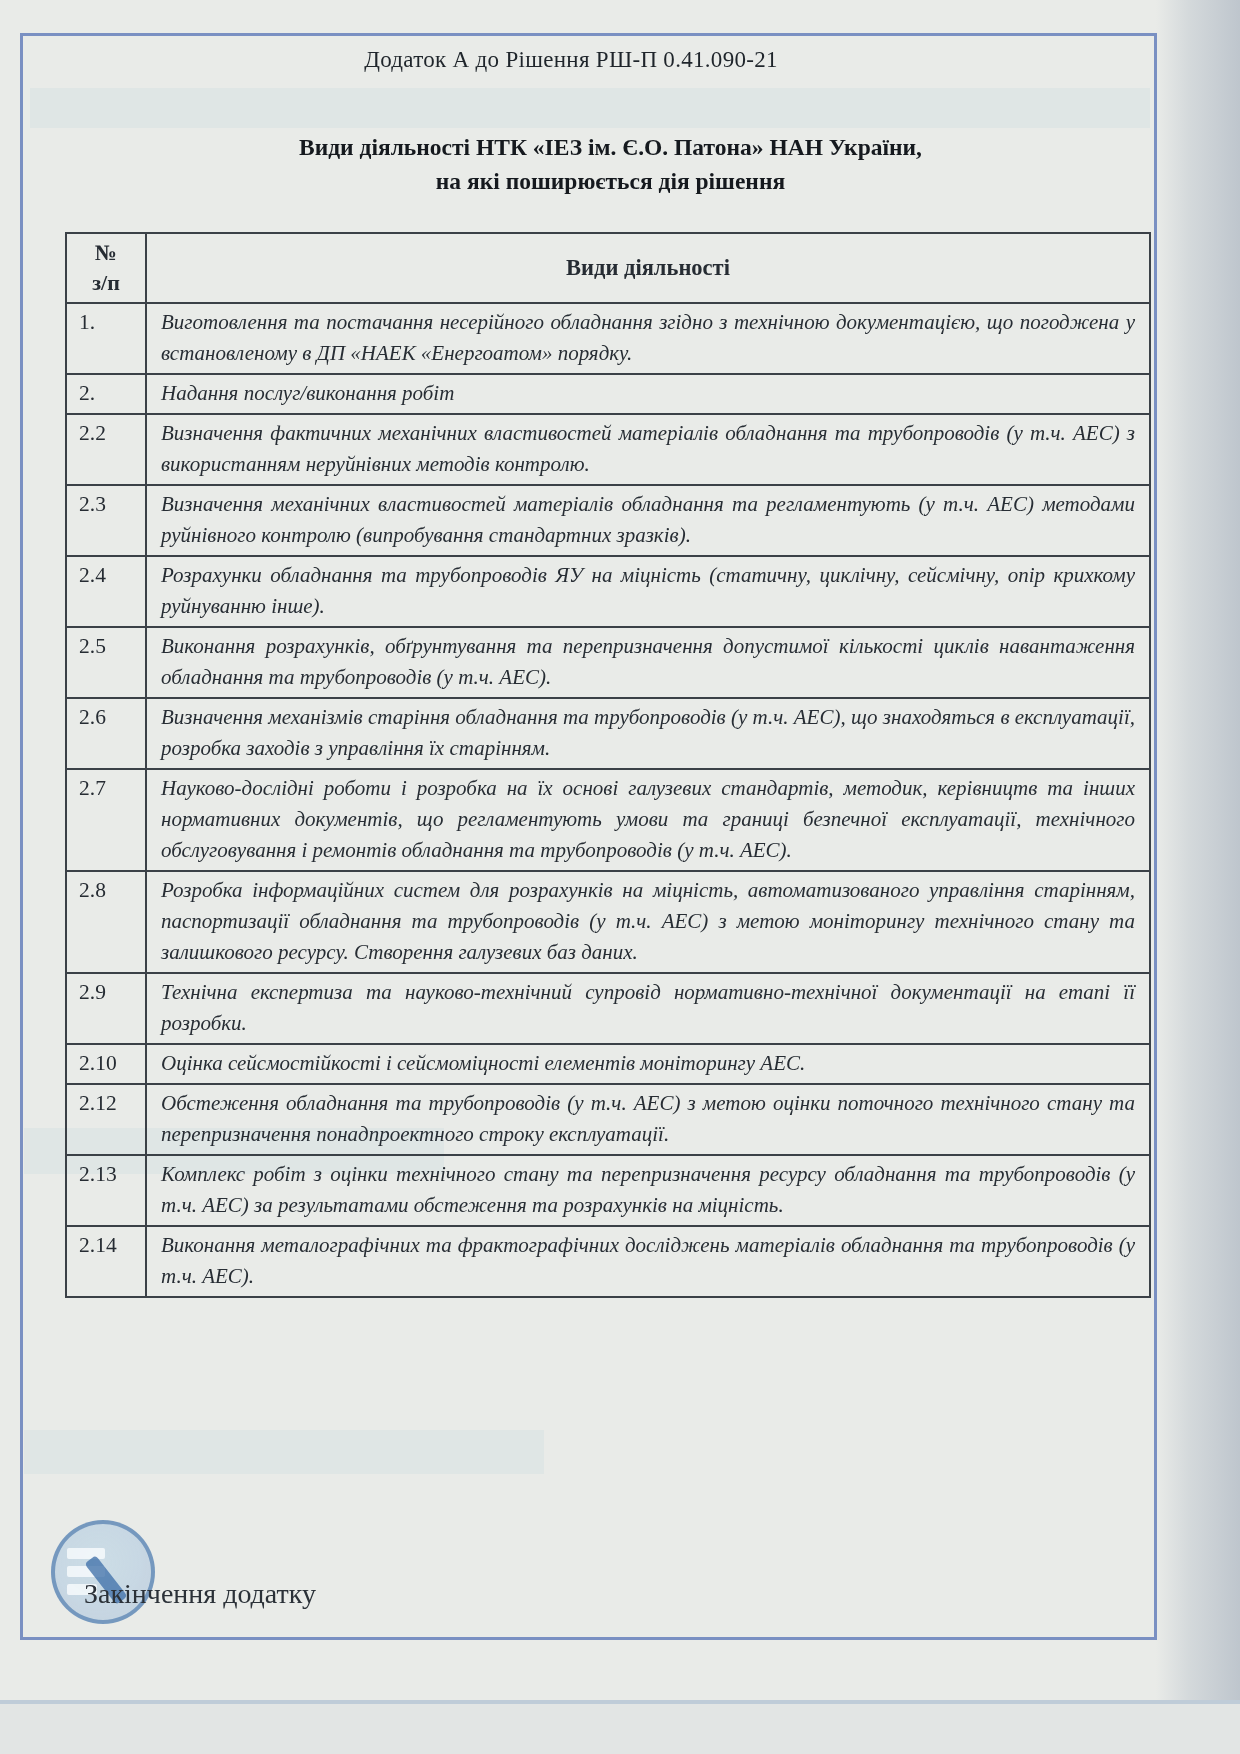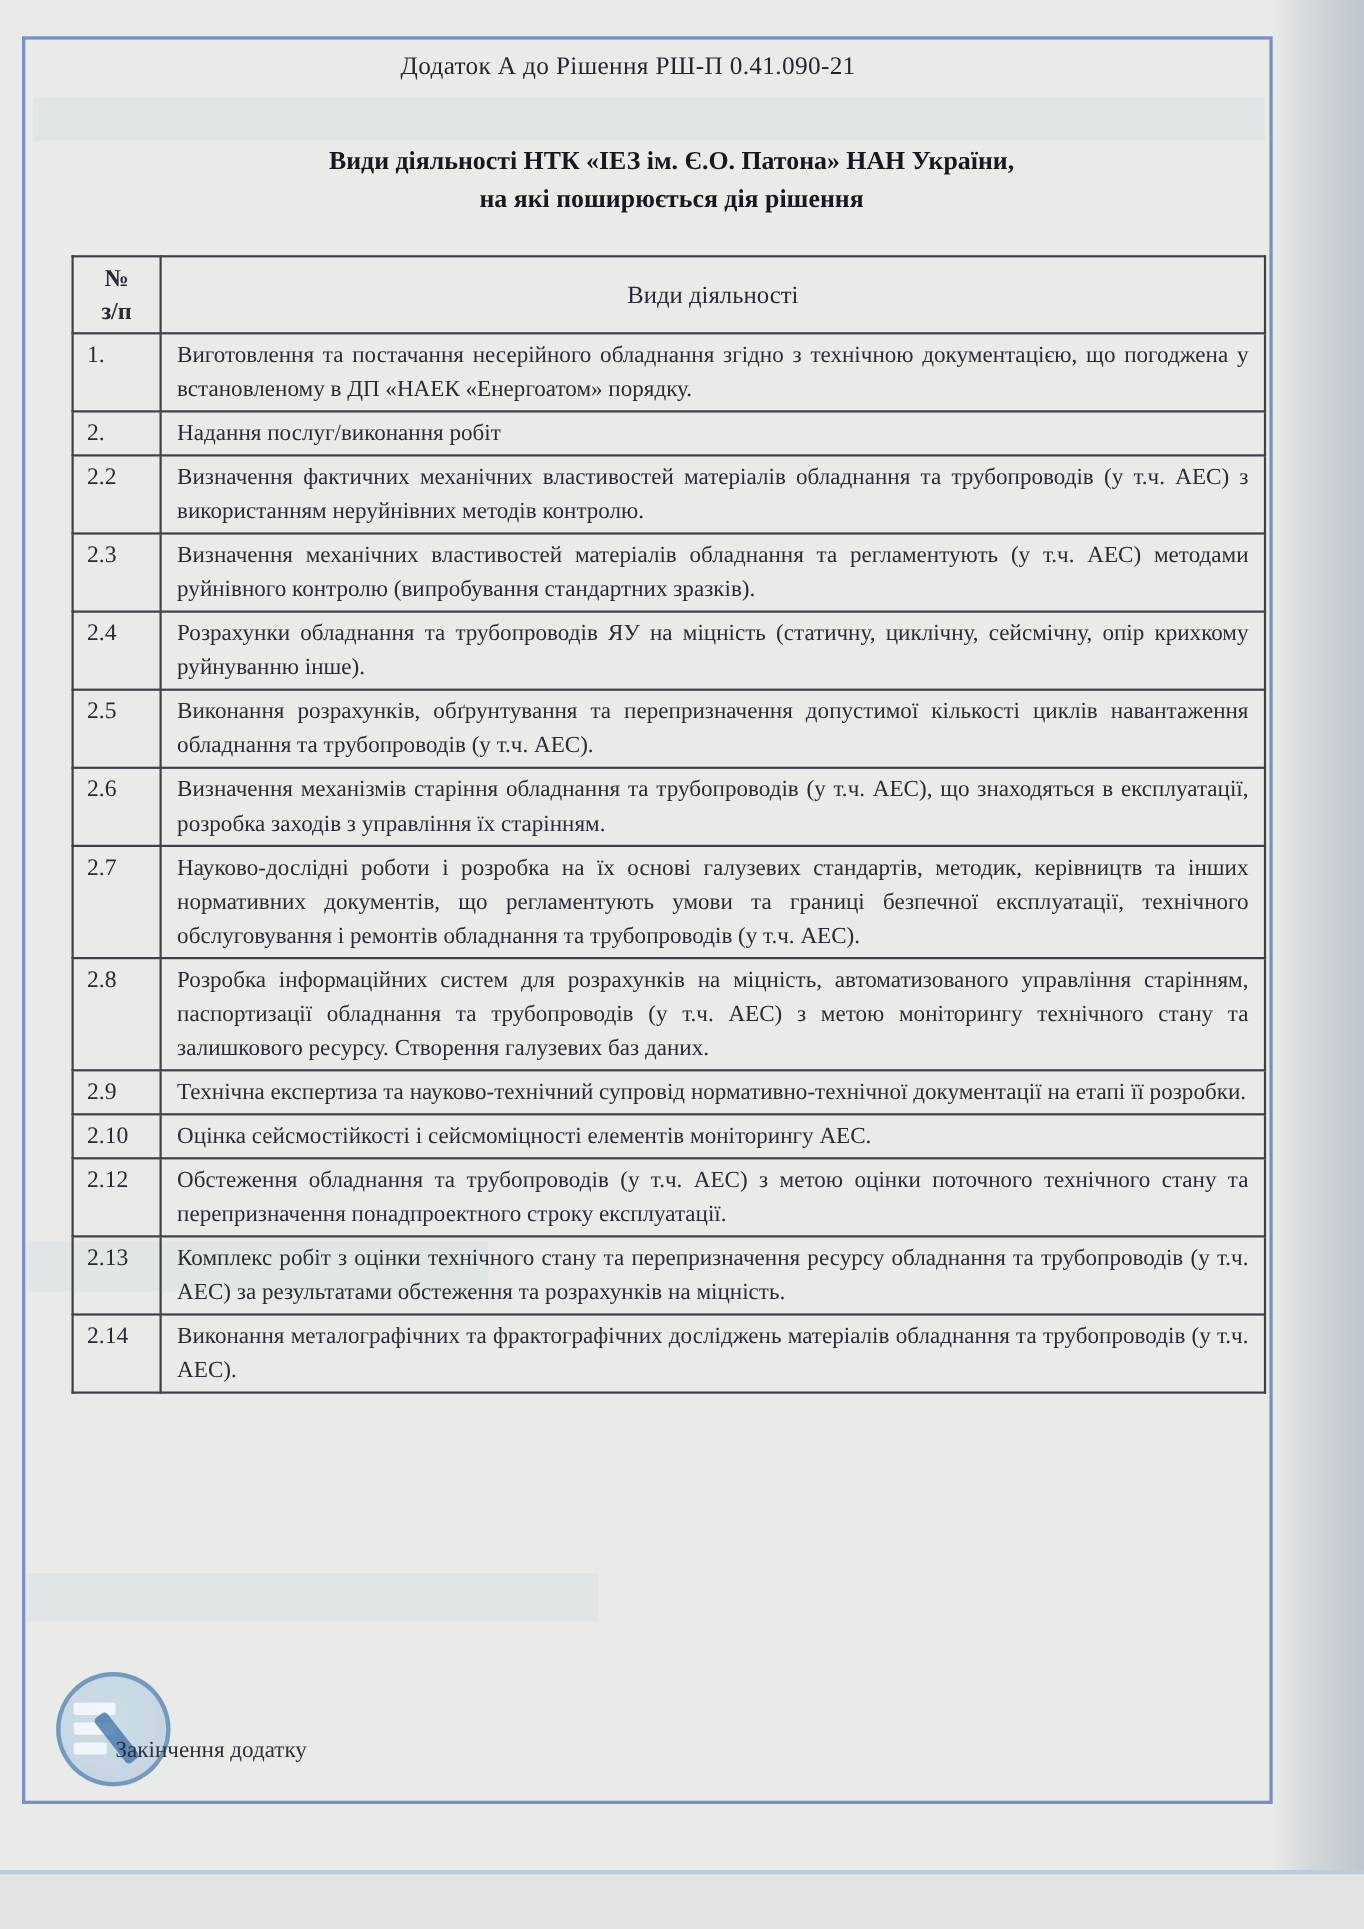--- a/index.html
+++ b/index.html
@@ -88,44 +88,45 @@
   }
   .activities col.c-num { width: 80px; }
   .activities th.h-num {
     font-weight: bold;
     text-align: center;
     line-height: 30px;
     padding: 4px 2px;
     font-size: 22px;
   }
   .activities th.h-act {
-    font-weight: normal;
+    font-weight: bold;
     text-align: center;
     vertical-align: middle;
     font-size: 22.5px;
     padding: 4px 10px;
   }
   .activities td.num {
     text-align: left;
     padding: 3px 2px 4px 12px;
     line-height: 31px;
     font-size: 21.5px;
   }
   .activities td.act {
     text-align: justify;
     padding: 3px 14px 4px 14px;
     line-height: 31px;
     color: #272d34;
+    font-style: italic;
   }
 
   .closing-note {
     position: absolute;
-    left: 105px;
+    left: 84px;
     top: 1578px;
-    font-size: 21px;
+    font-size: 28px;
     color: #2b3138;
   }
 
   
   .stamp {
     position: absolute;
     left: 51px; top: 1520px;
     width: 96px; height: 96px;
     border-radius: 50%;
     border: 4px solid rgba(43, 96, 160, 0.6);

